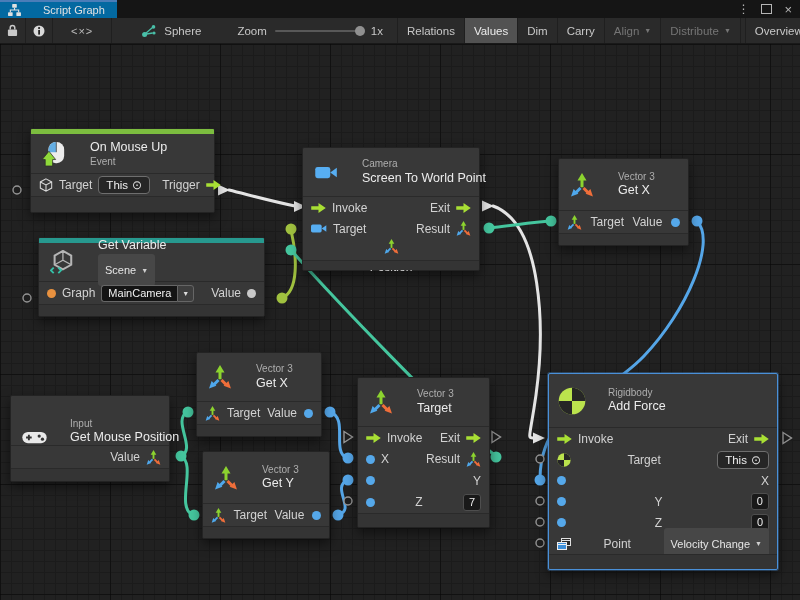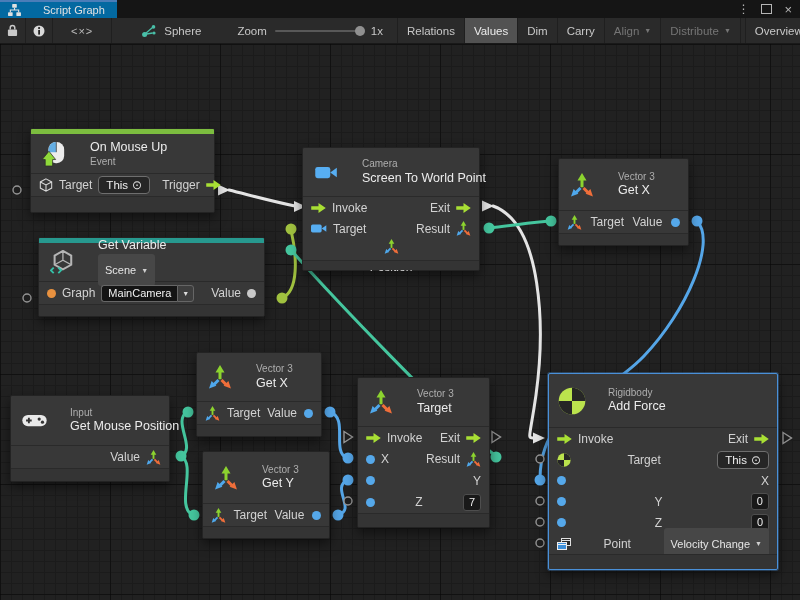--- a/index.html
+++ b/index.html
@@ -469,21 +469,21 @@
             </span>
           <span class="lbl">Target</span>
           <span class="lbl">Value</span>
           <span class="pdot blue"></span>
         </div>
       </div>
       <div class="nfoot"></div>
     </div>
 
     <div class="node" style="left:10px;top:351px;width:160px;height:87px;">
-      <div class="nhead" style="height:50px;">
+      <div class="nhead" style="height:50px;align-items:flex-end;">
         <span class="nicon">
             <svg width="25" height="15">
               <use href="#ic-pad"></use>
             </svg>
           </span>
         <span class="ntt">
             <span class="t-cat">Input</span>
             <span class="t-main">Get Mouse Position</span>
           </span>
       </div>

